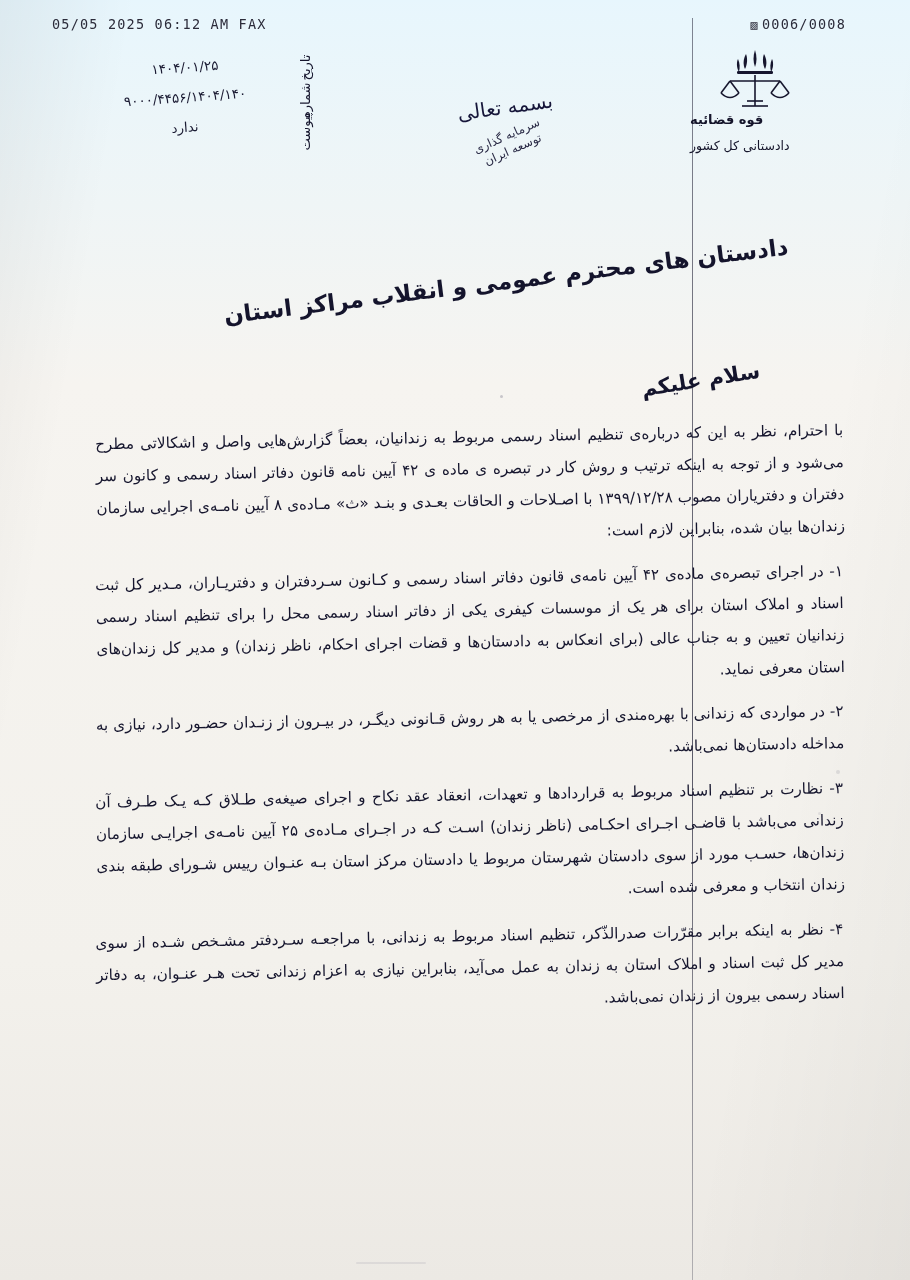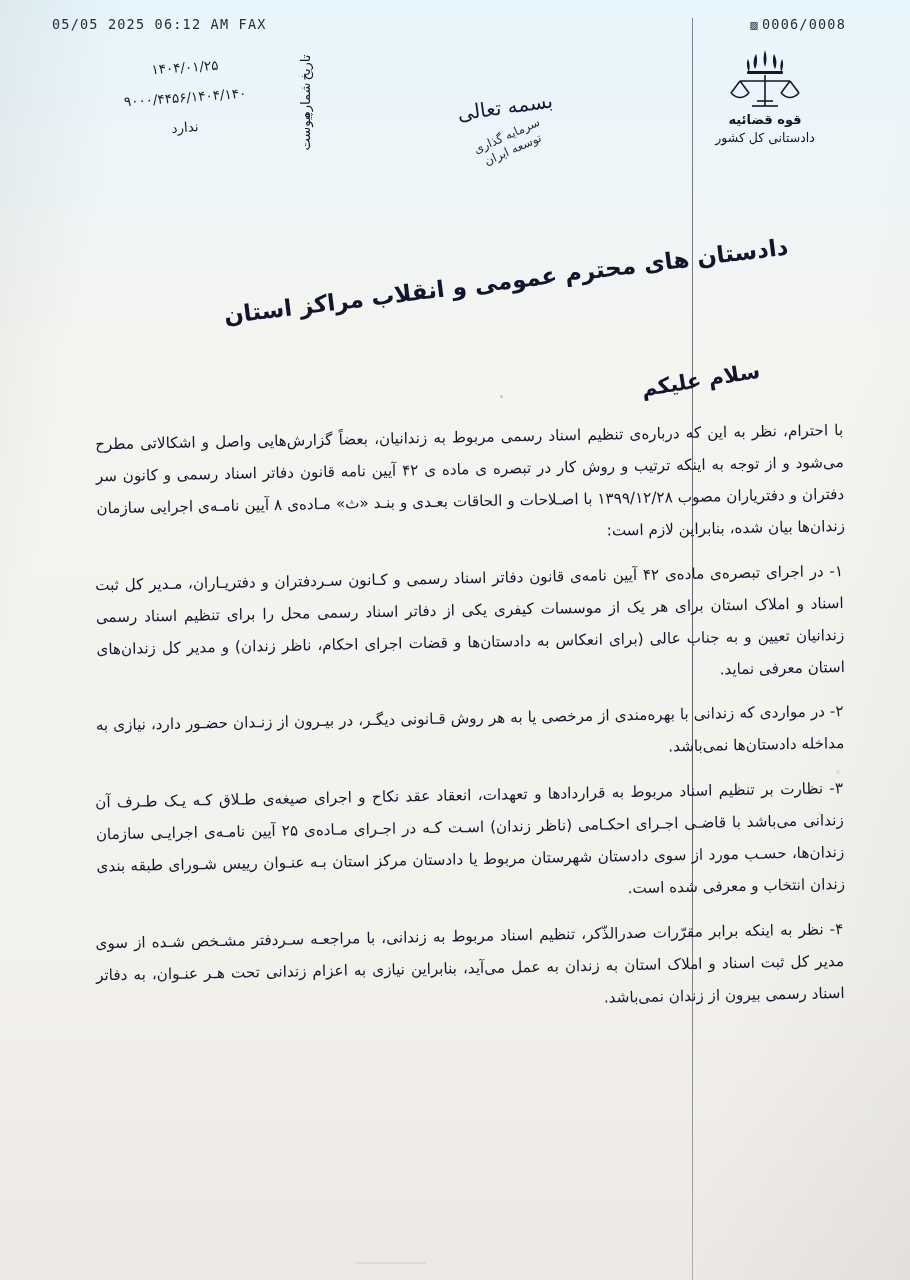--- a/index.html
+++ b/index.html
@@ -67,37 +67,37 @@
     background: linear-gradient(180deg, rgba(40,40,60,0.55), rgba(40,40,60,0.75) 60%, rgba(40,40,60,0.3));
     pointer-events: none;
   }
 
   
   .emblem {
     position: absolute;
     right: 70px;
     top: 48px;
     width: 150px;
-    text-align: center;
+    text-align: left;
     direction: rtl;
   }
   .emblem-mark {
     height: 62px;
     margin-bottom: 2px;
   }
   .emblem-title {
     font-size: 13px;
     font-weight: bold;
     letter-spacing: 0.5px;
     margin-top: 2px;
     color: #15152b;
   }
   .emblem-sub {
     font-size: 12.5px;
-    margin-top: 3px;
+    margin-top: 11px;
     color: #15152b;
   }
 
   
   .bismillah {
     position: absolute;
     left: 440px;
     top: 95px;
     width: 130px;
     text-align: center;

